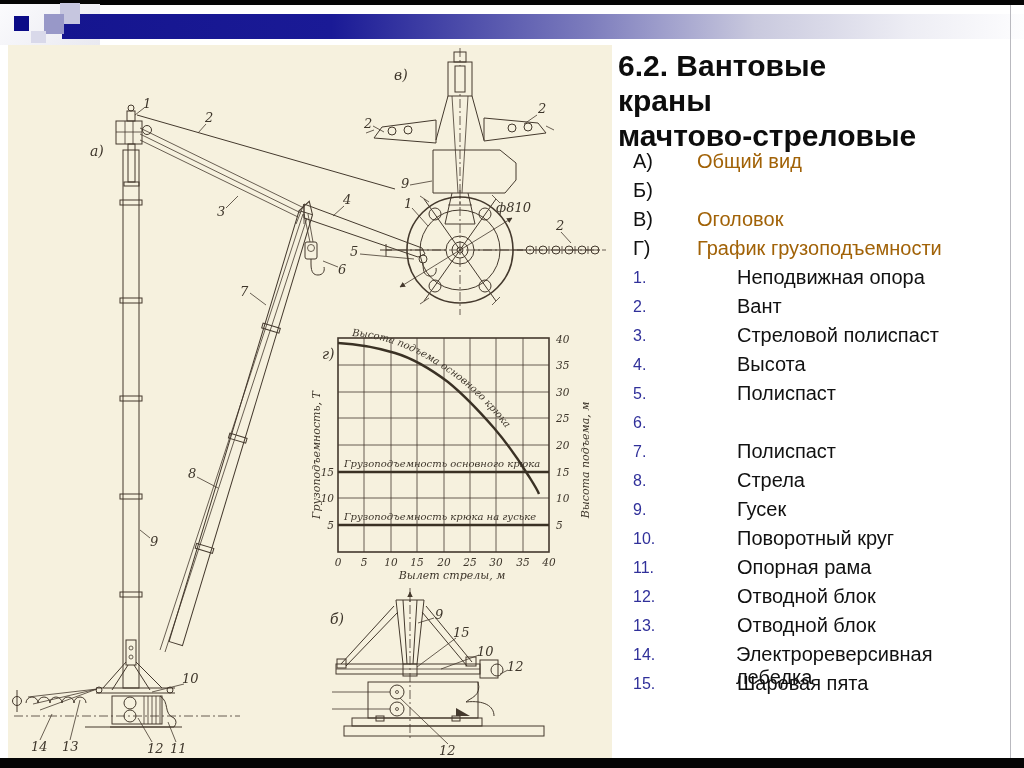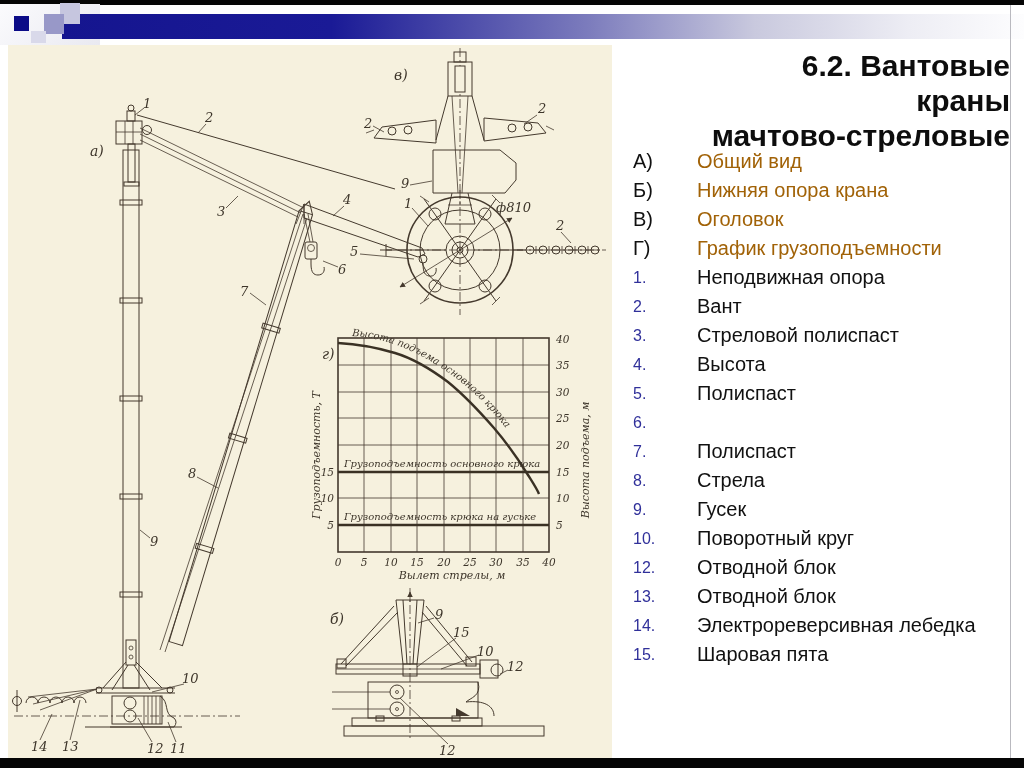--- a/index.html
+++ b/index.html
@@ -16,30 +16,30 @@
     background:linear-gradient(90deg,#15158f 0%,#1a1a96 28%,#7d7dbd 55%,#c9c9de 72%,#ededf4 88%,#fdfdfe 100%);}
   .sq{position:absolute;}
   .sq-navy{left:14px;top:16px;width:15px;height:15px;background:#0b0b87;}
   .sq-mid{left:44px;top:14px;width:20px;height:20px;background:#9898c8;}
   .sq-light{left:60px;top:3px;width:20px;height:21px;background:#c6c6df;}
   .sq-pale{left:31px;top:31px;width:15px;height:12px;background:#d9d9ea;}
   
   .figure-panel{position:absolute;left:8px;top:45px;width:604px;height:713px;background:#f6f1de;}
   .figure-panel svg{display:block;}
   
-  .title{position:absolute;left:618px;top:48px;width:392px;text-align:right;
+  .title{position:absolute;left:618px;top:48px;width:392px;text-align:left;
     font-size:30px;font-weight:bold;color:#0d0d0d;line-height:35px;}
   .list-letters{position:absolute;left:633px;top:150px;width:377px;}
   .list-letters .row{height:29px;display:flex;align-items:flex-start;}
   .list-letters .marker{width:64px;font-size:20px;color:#111;}
   .list-letters .txt{font-size:20px;color:#a16207;}
   .list-numbers{position:absolute;left:633px;top:266px;width:377px;}
   .list-numbers .row{height:29px;display:flex;align-items:flex-start;}
   .list-numbers .marker{width:64px;font-size:16px;color:#30309a;padding-top:3px;}
-  .list-numbers .txt{font-size:20px;color:#111;}
+  .list-numbers .txt{font-size:20px;color:#111;margin-left:40px;}
   .page-number{position:absolute;left:905px;top:754px;width:68px;text-align:right;
     font-size:21px;font-weight:bold;color:#1a1a1a;}
   
   .ln{stroke:#44392d;stroke-width:1;fill:none;}
   .ln2{stroke:#44392d;stroke-width:1.6;fill:none;}
   .thick{stroke:#3a3124;stroke-width:2.4;fill:none;}
   .cl{stroke:#44392d;stroke-width:.8;fill:none;}
   .dd{stroke:#44392d;stroke-width:.8;fill:none;stroke-dasharray:9 3 2 3;}
   text{fill:#3d352a;font-family:"DejaVu Serif",serif;font-style:italic;}
   .callout{font-size:13px;}
@@ -325,21 +325,20 @@
     <div>мачтово-стреловые</div>
   </div>
 
   <div class="list-letters">
     <div class="row">
         <span class="marker">А)</span>
         <span class="txt">Общий вид</span>
       </div>
     <div class="row">
         <span class="marker">Б)</span>
-        <span class="txt">Нижняя опора крана</span>
       </div>
     <div class="row">
         <span class="marker">В)</span>
         <span class="txt">Оголовок</span>
       </div>
     <div class="row">
         <span class="marker">Г)</span>
         <span class="txt">График грузоподъемности</span>
       </div>
   </div>
@@ -376,20 +375,24 @@
         <span class="marker">8.</span>
         <span class="txt">Стрела</span>
       </div>
     <div class="row">
         <span class="marker">9.</span>
         <span class="txt">Гусек</span>
       </div>
     <div class="row">
         <span class="marker">10.</span>
         <span class="txt">Поворотный круг</span>
+      </div>
+    <div class="row">
+        <span class="marker">11.</span>
+        <span class="txt">Опорная рама</span>
       </div>
     <div class="row">
         <span class="marker">12.</span>
         <span class="txt">Отводной блок</span>
       </div>
     <div class="row">
         <span class="marker">13.</span>
         <span class="txt">Отводной блок</span>
       </div>
     <div class="row">

